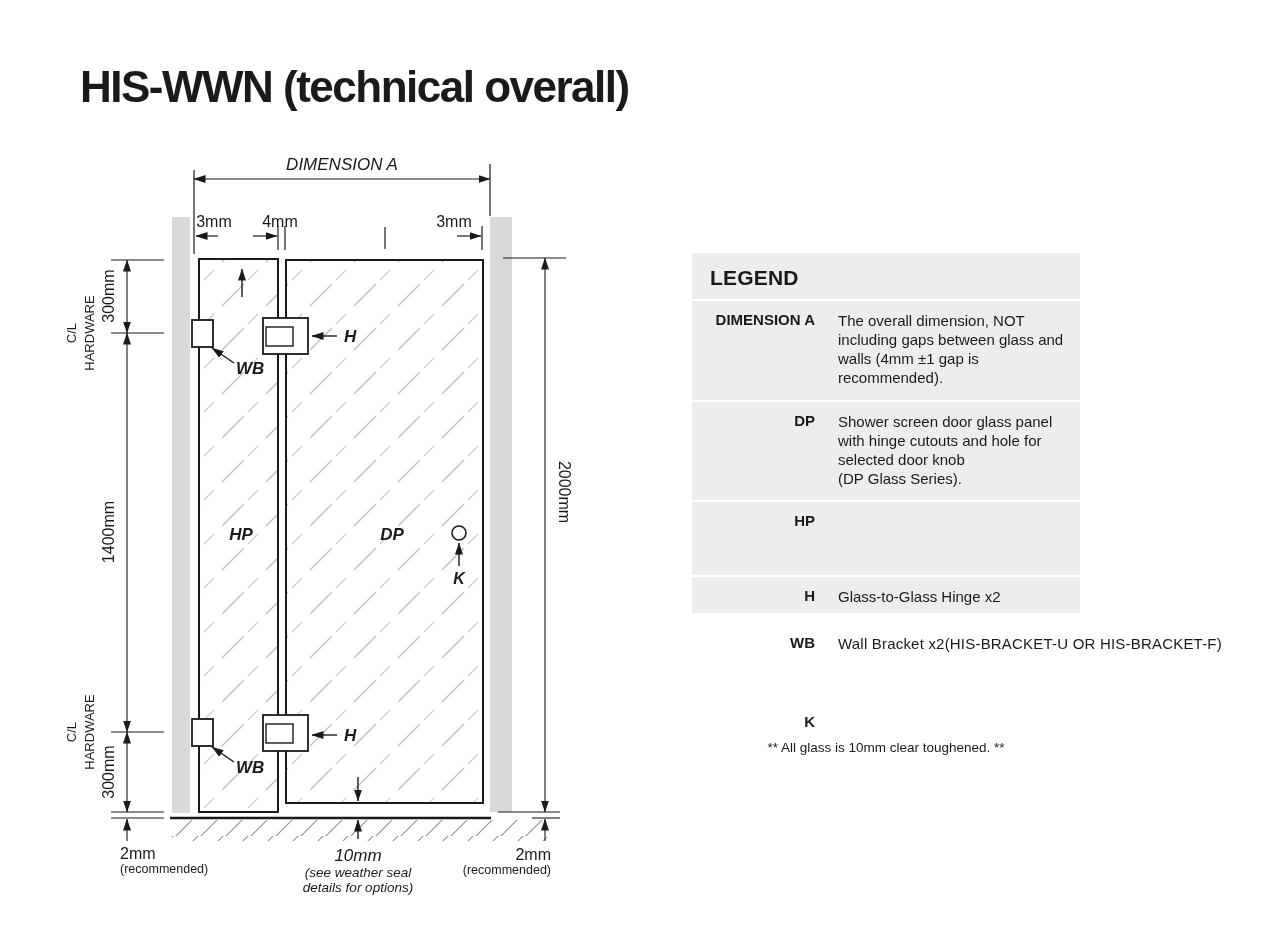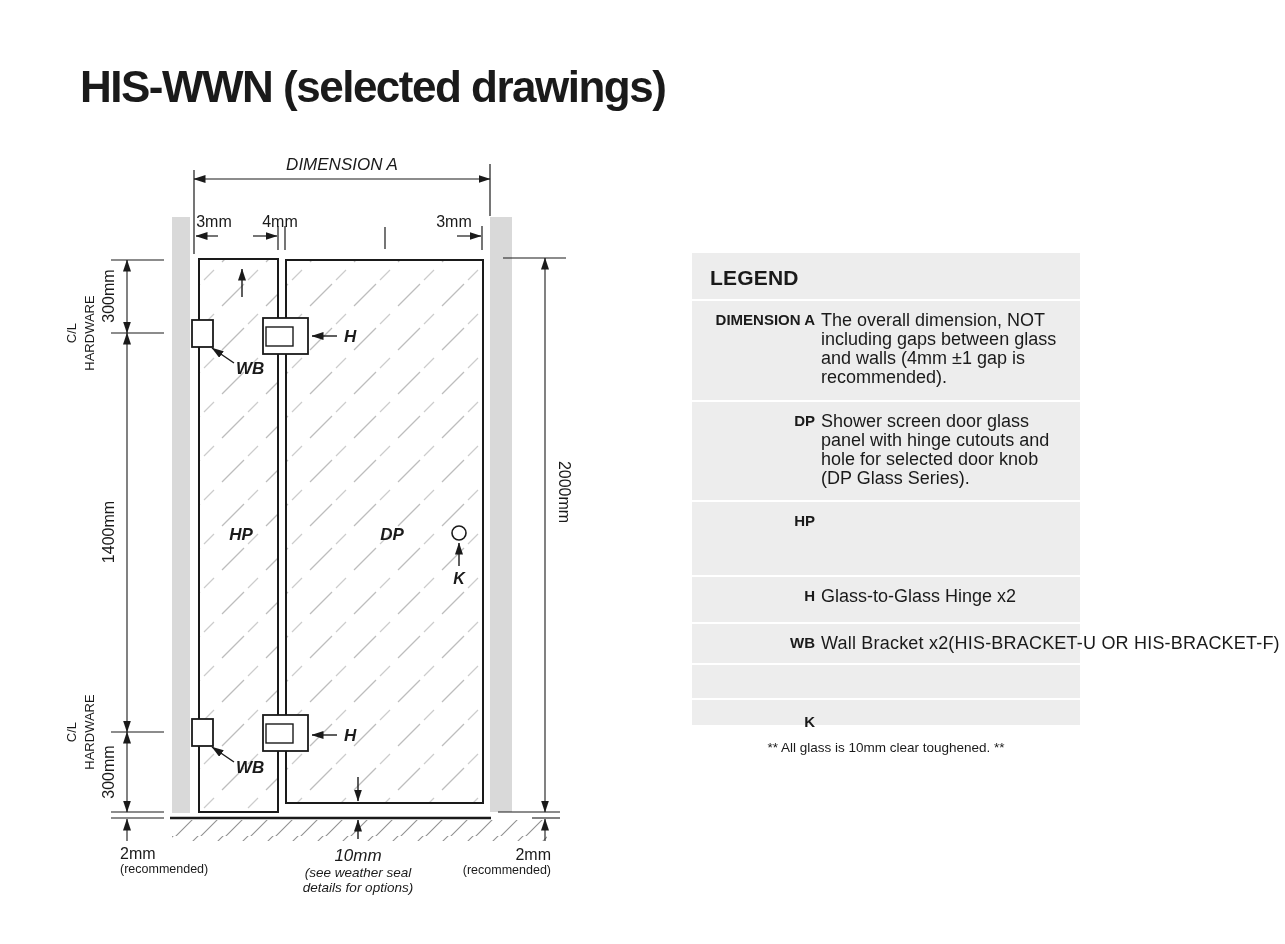--- a/index.html
+++ b/index.html
@@ -14,48 +14,48 @@
   svg{position:absolute;left:0;top:0;}
   svg text{font-family:"Liberation Sans",sans-serif;fill:#1a1a1a;}
   .dimtxt{font-size:16px;}
   .dimtxt-i{font-size:17px;font-style:italic;}
   .smalltxt{font-size:12.5px;}
   .smalltxt-i{font-size:13.5px;font-style:italic;}
   .cltxt{font-size:13px;}
   .parttxt{font-size:17px;font-style:italic;font-weight:700;}
 
   .legend{
-    position:absolute;left:692px;top:253px;width:388px;height:472px;
+    position:absolute;left:692px;top:253px;width:388px;height:360px;
     background:#ededed;box-sizing:border-box;
   }
   .legend-header{
     font-size:21px;font-weight:700;padding:13px 0 9px 18px;letter-spacing:0.2px;
   }
   .lrow{
     display:flex;border-top:2px solid #ffffff;box-sizing:border-box;
   }
   .lrow .term{
     width:123px;text-align:right;font-weight:700;font-size:15px;
     padding-top:10px;flex:0 0 auto;
   }
   .lrow .desc{
-    margin-left:6px;width:238px;font-size:18px;line-height:19px;
+    margin-left:23px;width:238px;font-size:15px;line-height:19px;
     padding-top:10px;padding-bottom:10px;white-space:pre-line;
   }
   .lrow-nowrap .desc{white-space:nowrap;overflow:visible;letter-spacing:0.2px;text-align:center;}
   .lrow-empty{min-height:35px;}
   .legend-footnote{
     position:absolute;left:692px;top:740px;width:388px;text-align:center;
     font-size:13.5px;
   }
 </style>
 </head>
 <body>
 
-<div class="page-title">HIS-WWN (selected drawings)</div>
+<div class="page-title">HIS-WWN (technical overall)</div>
 
 <svg width="1285" height="944" viewBox="0 0 1285 944">
   <defs>
     <marker id="ah" viewBox="0 0 12 8" markerWidth="12" markerHeight="8" refX="11.5" refY="4" orient="auto-start-reverse" markerUnits="userSpaceOnUse">
       <path d="M0,0 L12,4 L0,8 Z" fill="#1a1a1a"></path>
     </marker>
     <pattern id="glass" width="44" height="44" patternUnits="userSpaceOnUse">
       <line x1="2" y1="42" x2="24" y2="20" stroke="#bdbdbd" stroke-width="1.2"></line>
       <line x1="28" y1="16" x2="38" y2="6" stroke="#cccccc" stroke-width="1.2"></line>
     </pattern>

